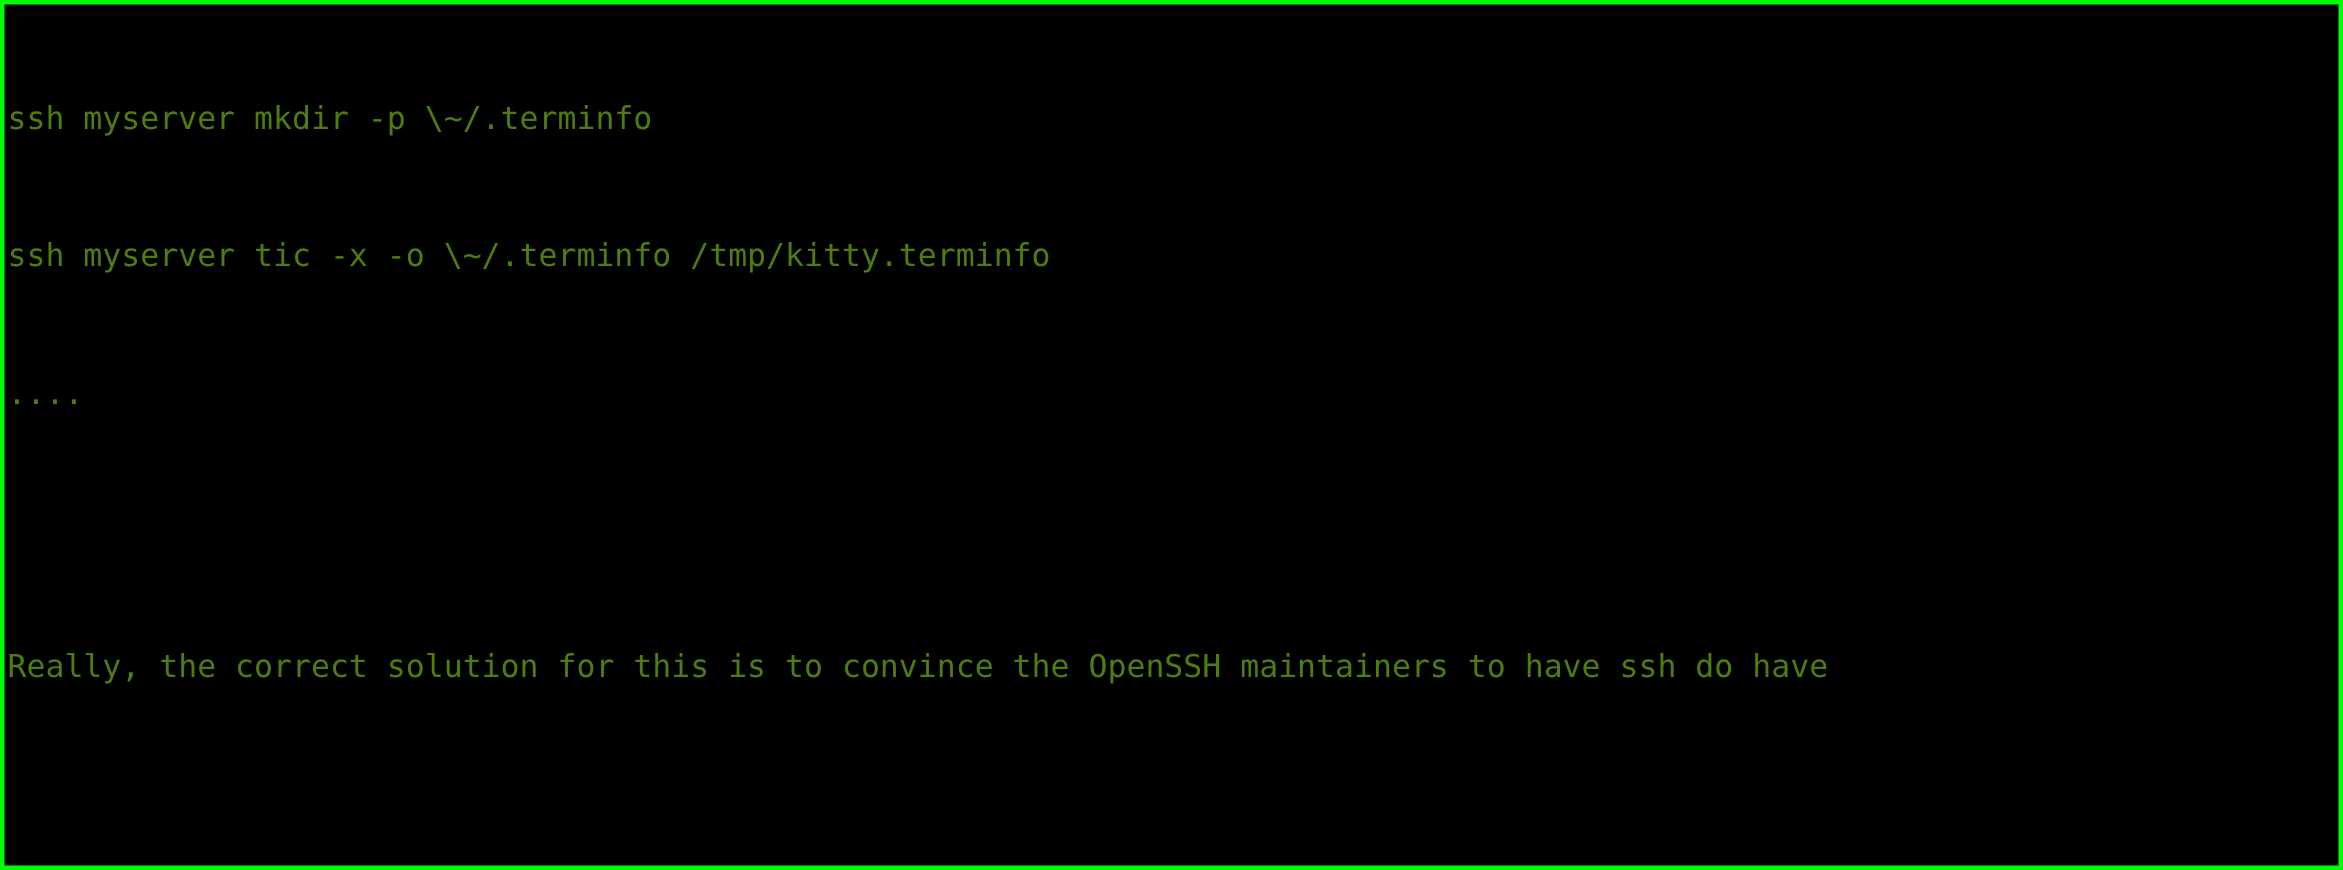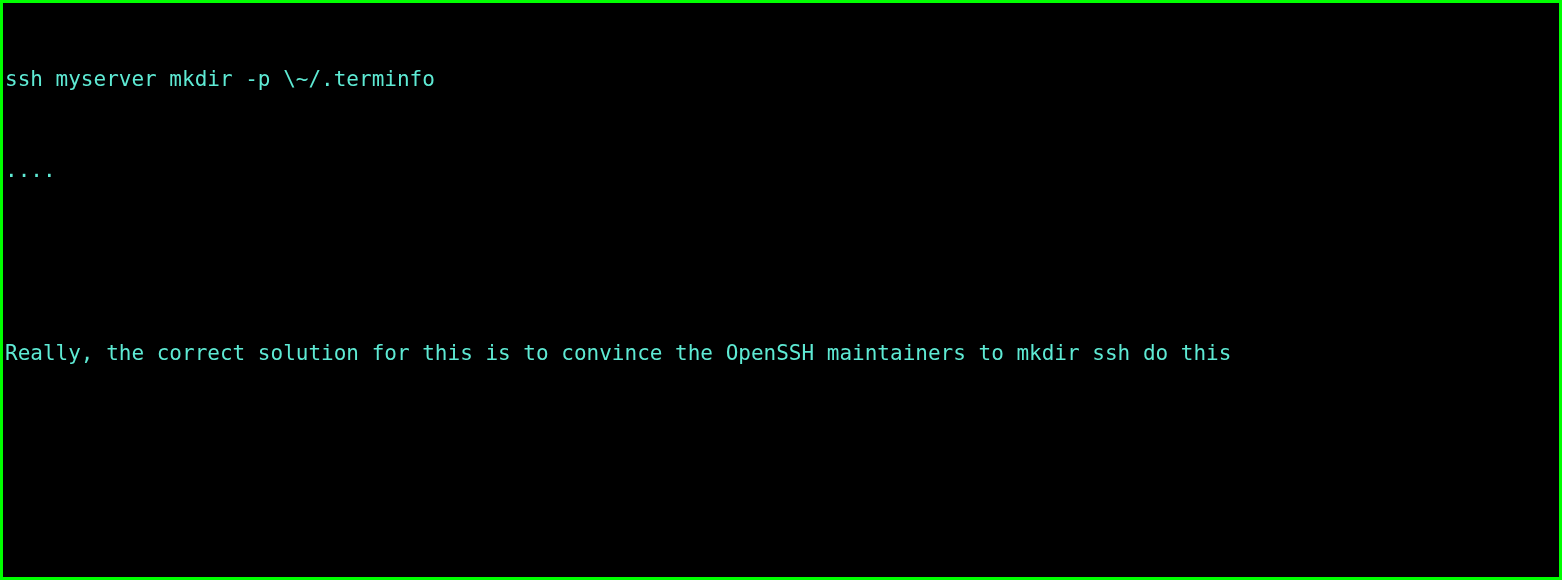--- a/index.html
+++ b/index.html
@@ -20,31 +20,32 @@
   .terminal {
     padding: 0 2px;
     color: #aaaaaa;
     white-space: pre;
   }
   .line {
     min-height: 1.45em;
     white-space: pre-wrap;
   }
   .dim {
-    color: #5eead4;
+    color: #4d7c0f;
   }
 </style>
 </head>
 <body>
 
 <div class="terminal">
   <div class="line dim">ssh myserver mkdir -p \~/.terminfo</div>
+  <div class="line dim">ssh myserver tic -x -o \~/.terminfo /tmp/kitty.terminfo</div>
   <div class="line dim">....</div>
   <div class="line dim"></div>
-  <div class="line dim">Really, the correct solution for this is to convince the OpenSSH maintainers to mkdir ssh do this</div>
+  <div class="line dim">Really, the correct solution for this is to convince the OpenSSH maintainers to have ssh do have</div>
   
   
   
   
 
   
   
   
   
   

